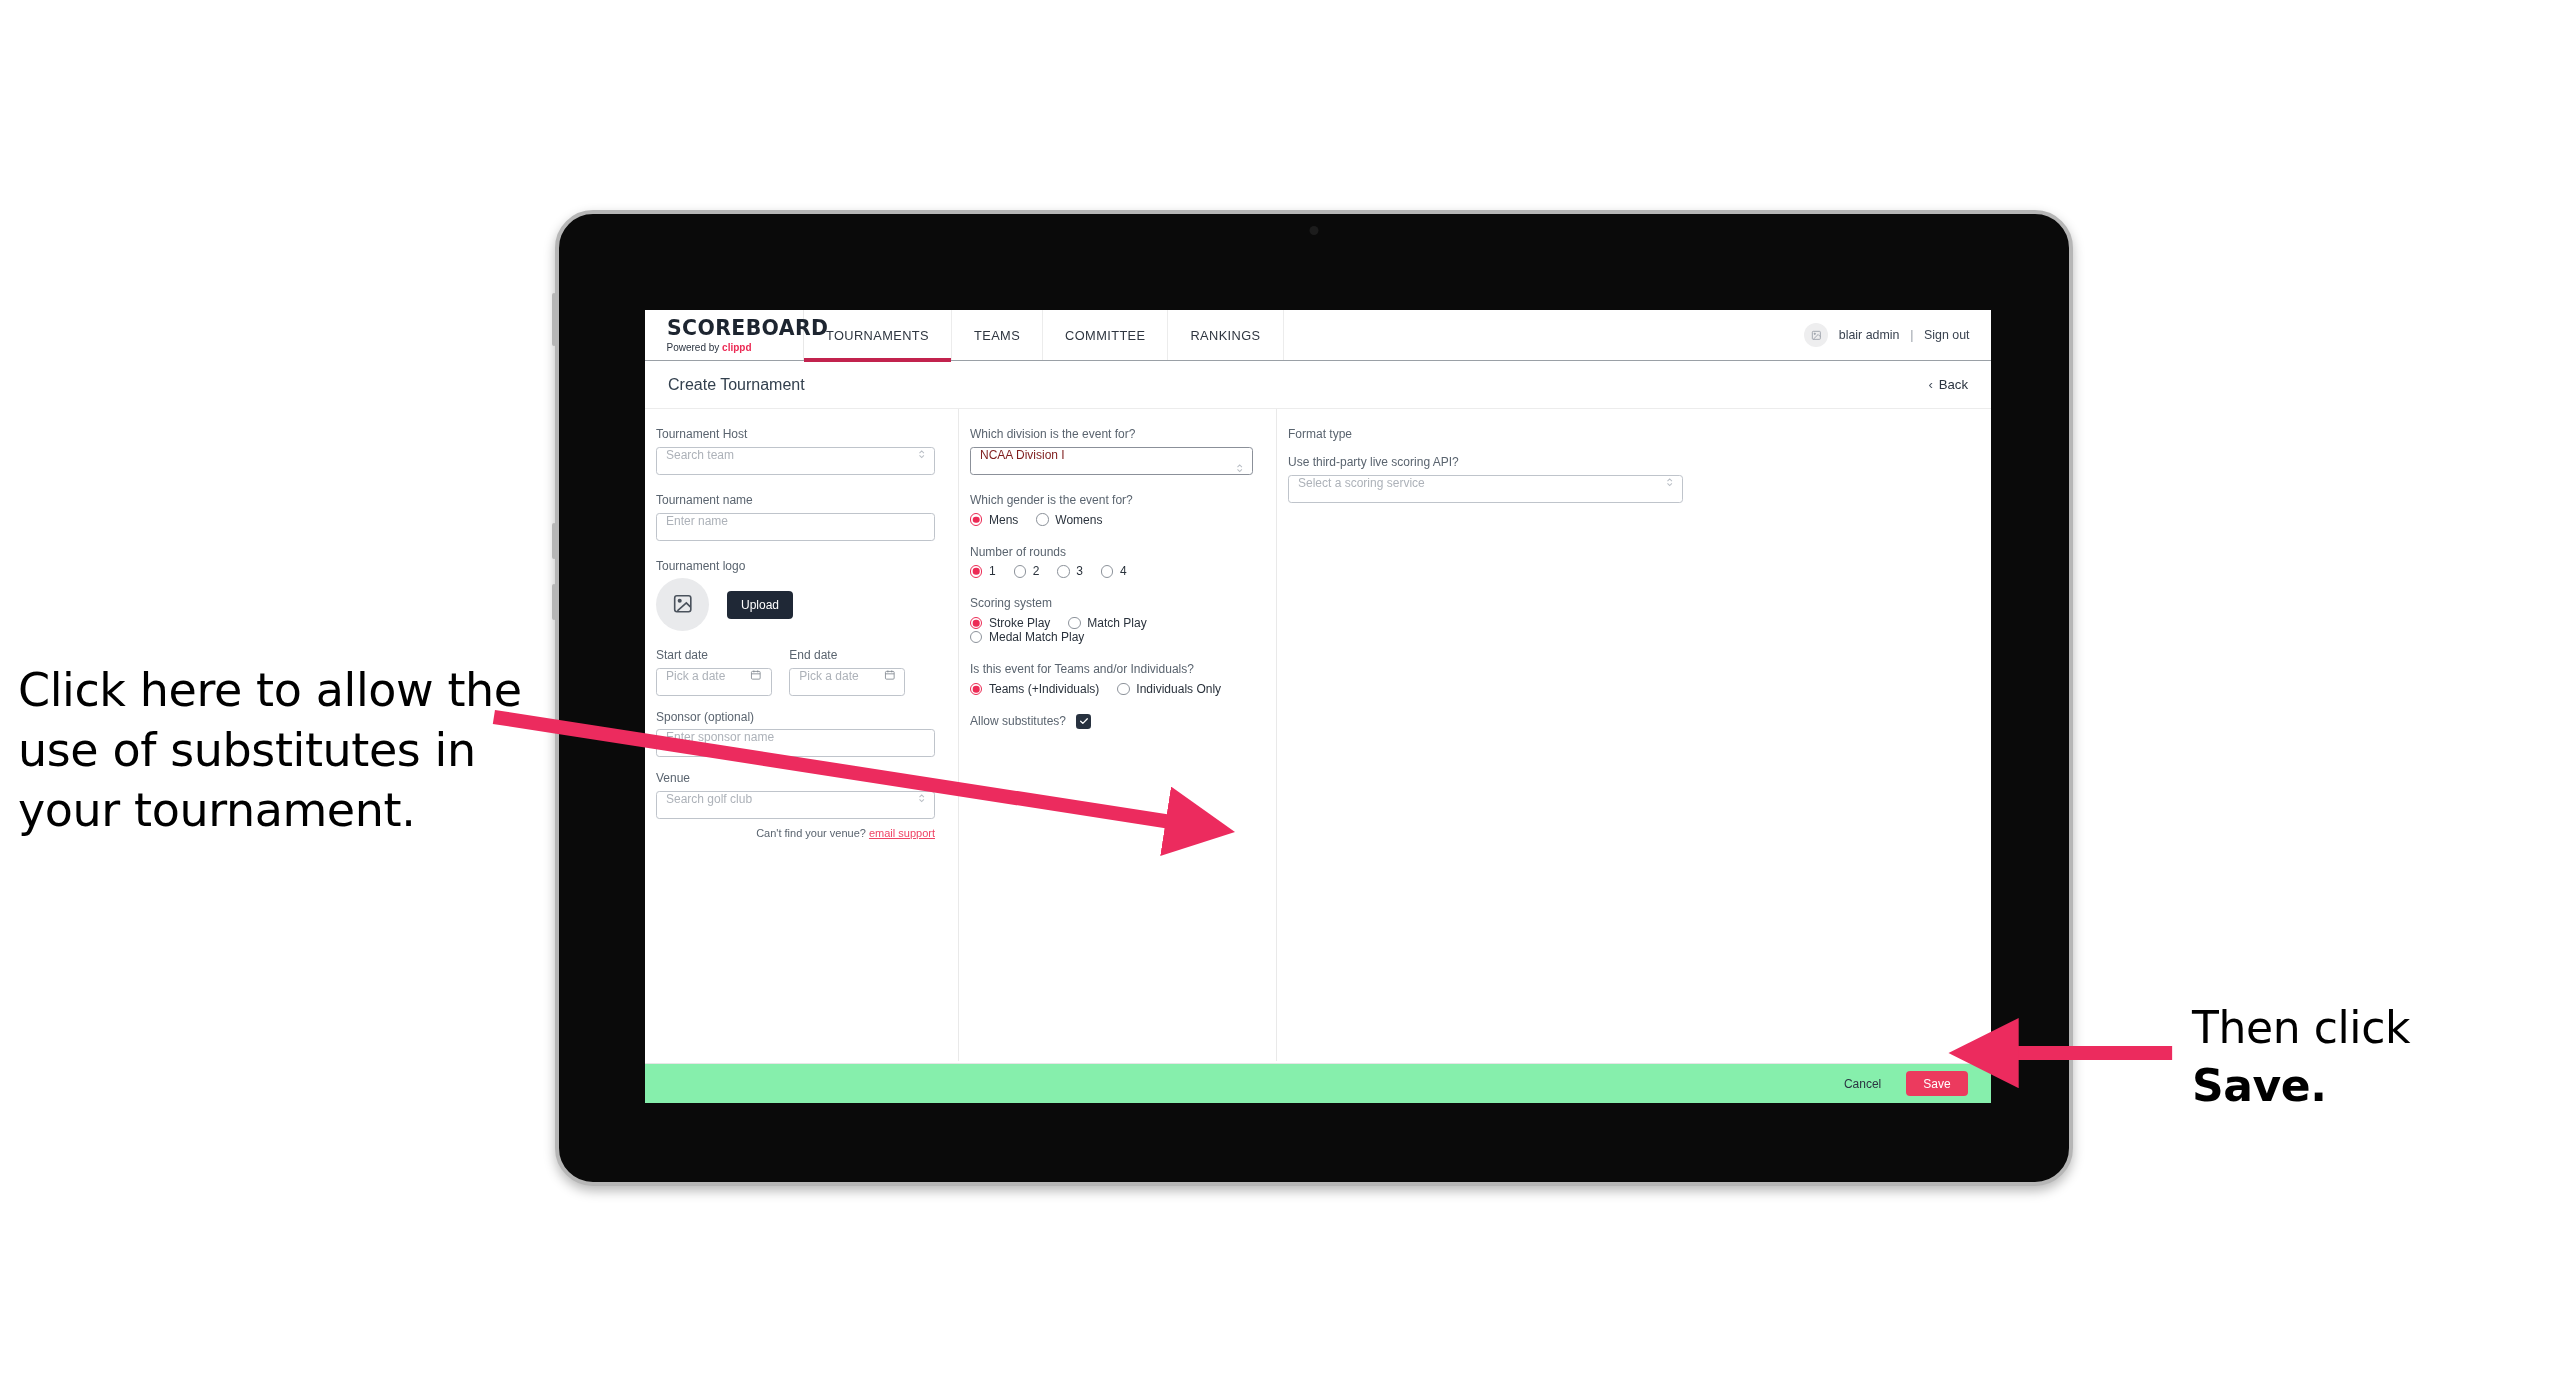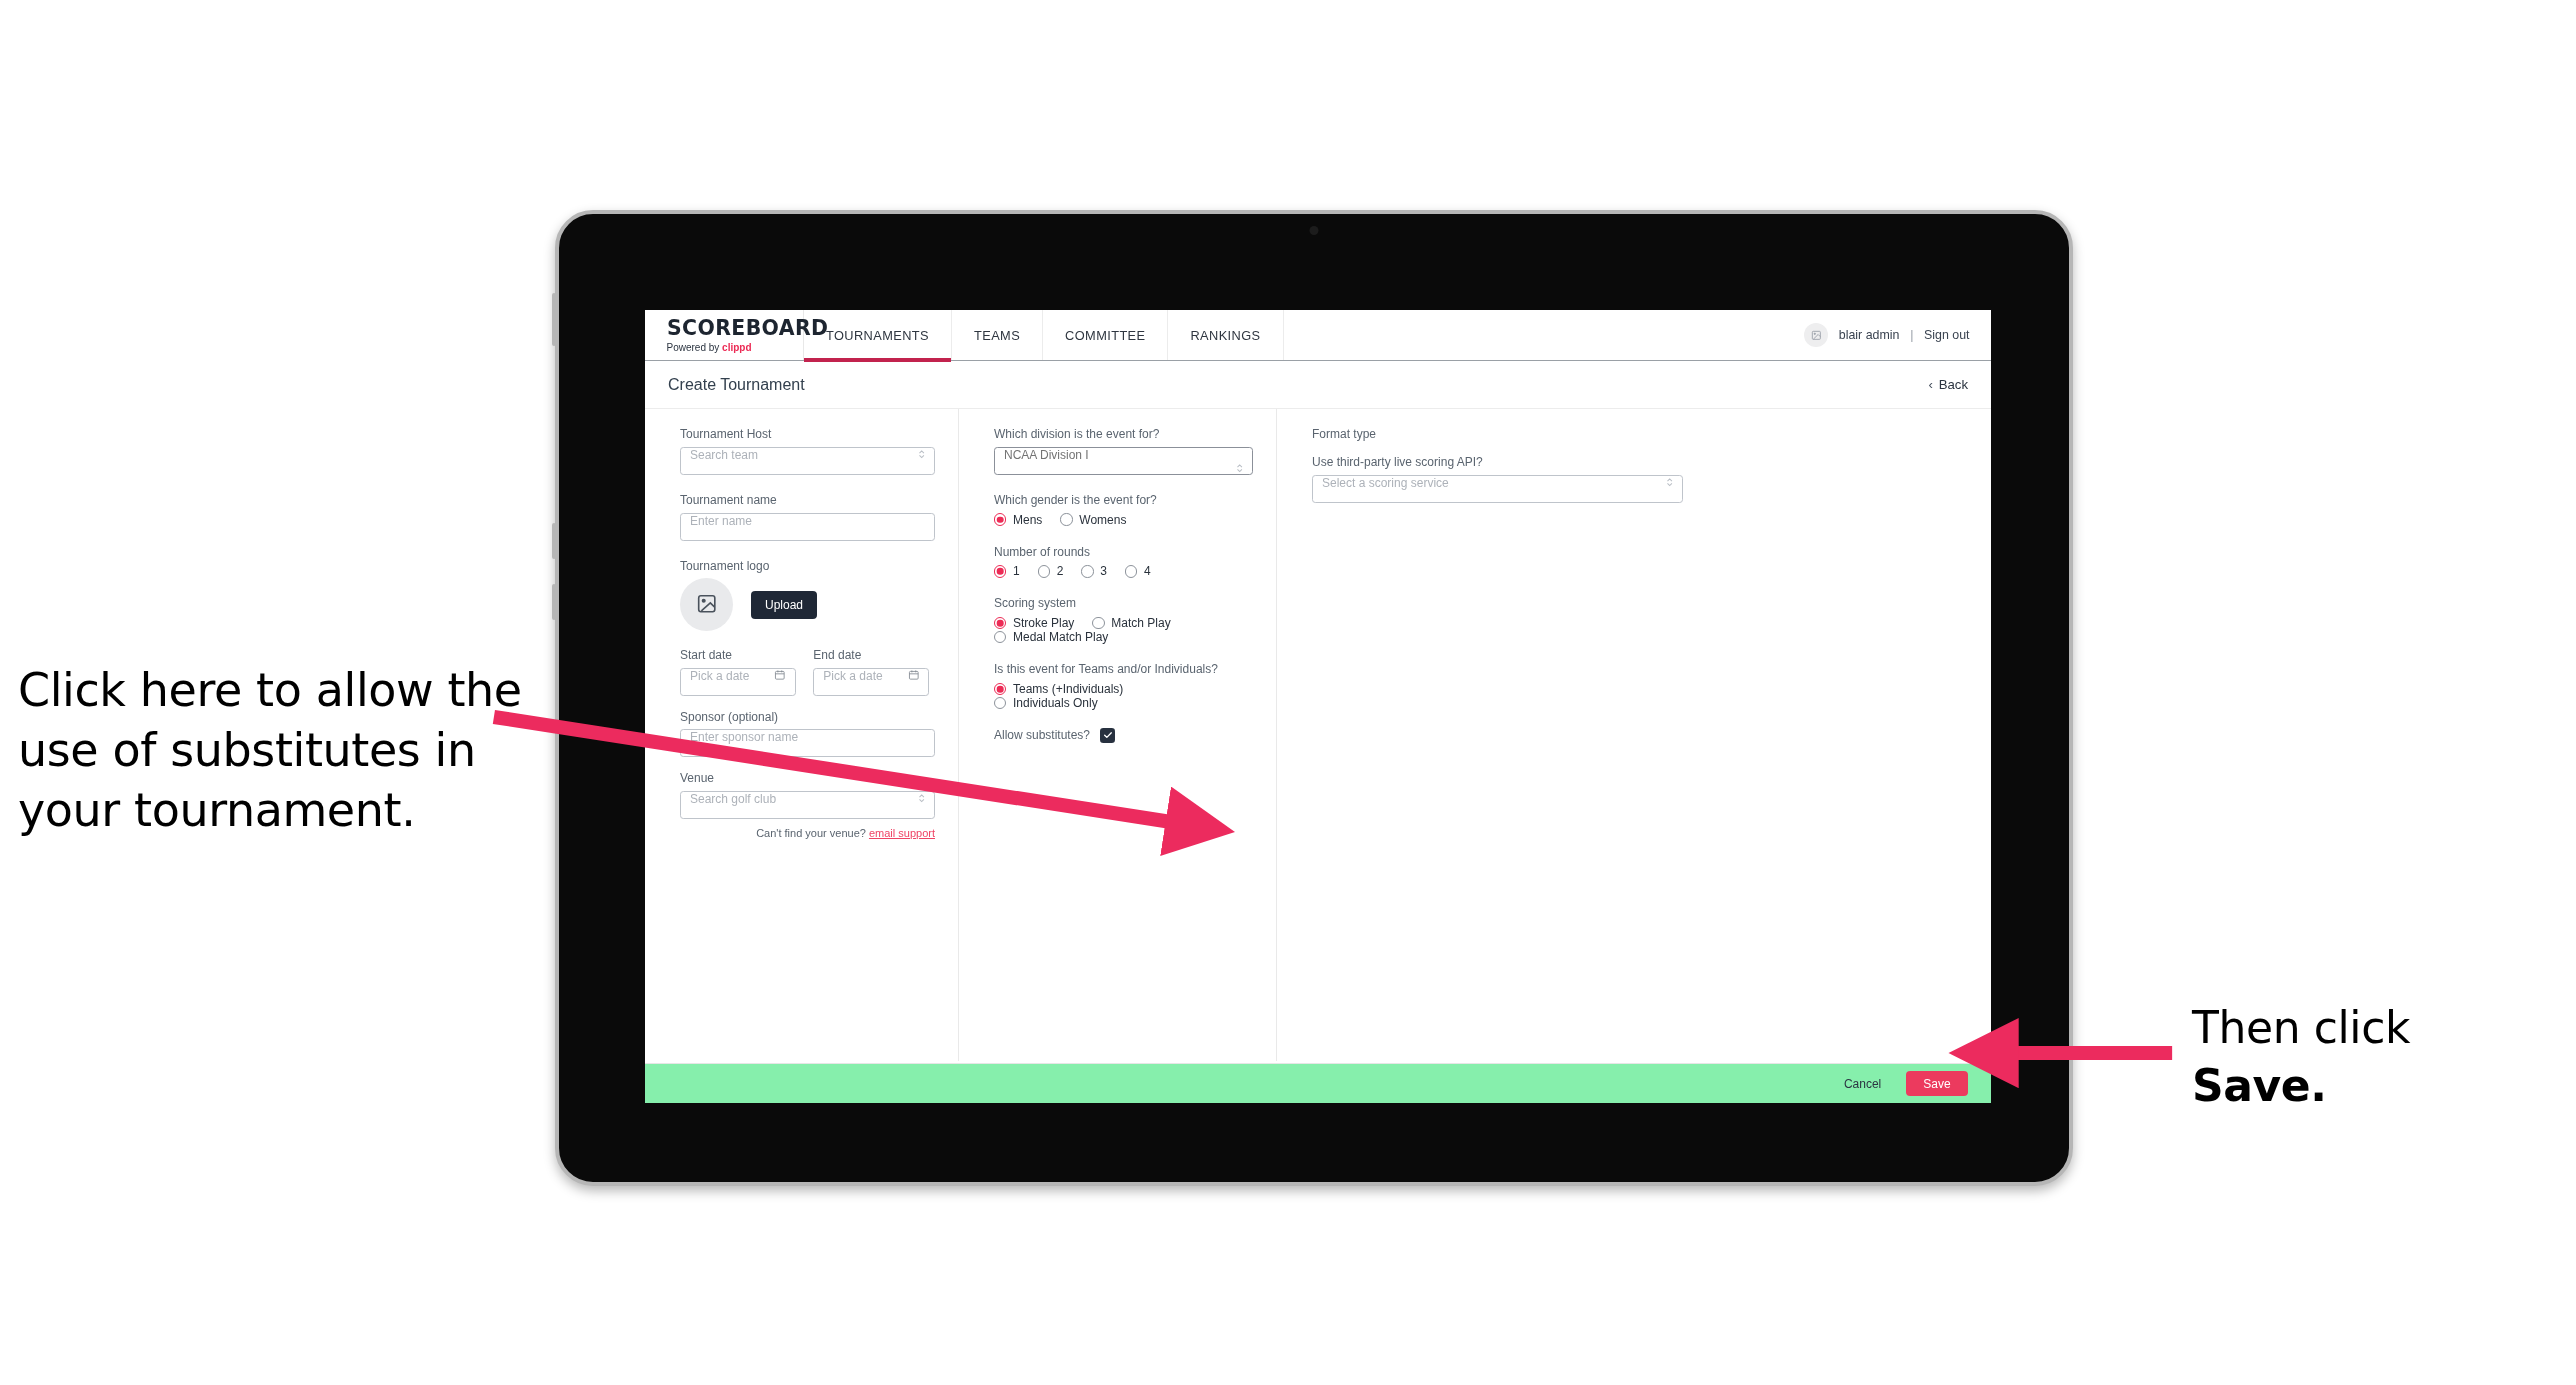--- a/index.html
+++ b/index.html
@@ -85,35 +85,35 @@
   .titlerow {
     height: 48px; display:flex; align-items:center; justify-content:space-between;
     padding: 0 23px; border-bottom: 0.8px solid #ececec;
   }
   .page-title { font-size: 16px; color:#33404e; }
   .back-link { font-size: 13.2px; color:#2b3440; cursor:pointer; display:flex; align-items:center; gap:5.8px; }
   .back-chev { font-size: 13.2px; color:#46505e; }
 
   
   .formbody { display:flex; height: 652px; }
-  .col { padding: 18px 23px 0 35px; }
+  .col { padding: 18px 23px 0 11px; }
   .col1 { width: 314px; border-right:0.8px solid #e9e9e9; }
   .col2 { width: 318px; border-right:0.8px solid #e9e9e9; }
   .col3 { width: 429px; }
 
   .fl { font-size: 12px; color:#5a646f; margin-bottom: 5.8px; }
   .fl.mt { margin-top: 18px; }
   .fl.mt-s { margin-top: 14px; }
 
   .field {
     height: 28px; border:0.8px solid #bfc4cb; border-radius:3.3px; background:#fff;
     display:flex; padding: 0 9px;
     font-size: 12px; color:#adb2b9; position:relative;
   }
-  .field.strong { color:#737373; border-color:#8b9099;flex-direction:column; }
+  .field.strong { color:#7f1d1d; border-color:#8b9099;flex-direction:column; }
   .field .spin {
     margin-left:auto; color:#b9bec5; font-size: 10.7px; line-height:1;
     display:flex; flex-direction:column; align-items:center;
   }
   .field .cal { margin-left:auto; color:#838a93; font-size:12.4px; line-height:1; }
 
   
   .logorow { display:flex; align-items:center; gap:18px; margin-top:3.3px; }
   .logo-circle {
     width: 53px; height: 53px; border-radius:50%; background:#e9eaec;

